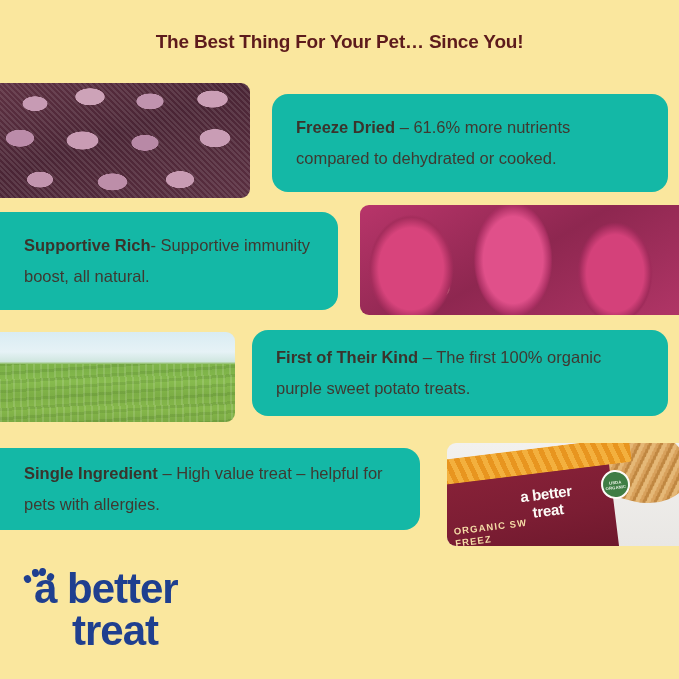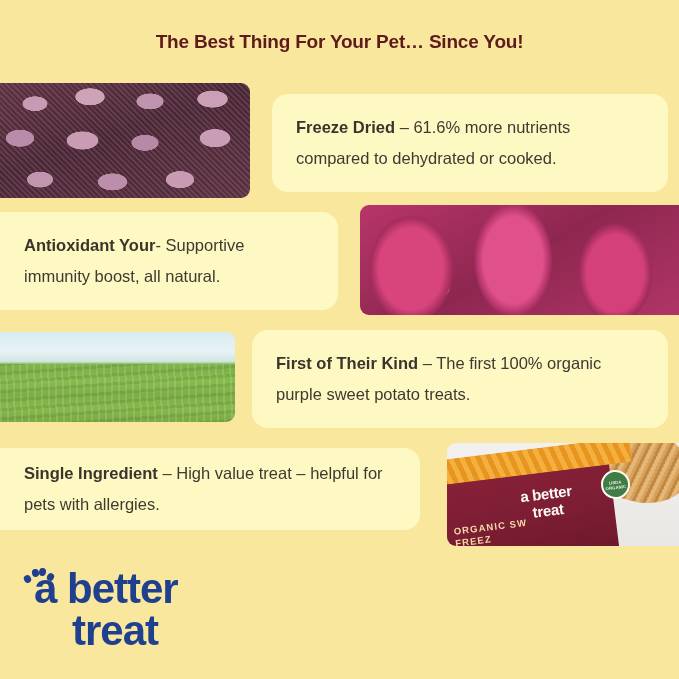--- a/index.html
+++ b/index.html
@@ -31,21 +31,21 @@
     font-size: 19px;
     font-weight: 700;
     letter-spacing: -0.2px;
     color: #5d1b1c;
     white-space: nowrap;
   }
 
   
   .card {
     position: absolute;
-    background: #fef9c3;
+    background: #14b8a6;
     border-radius: 16px;
     box-sizing: border-box;
     padding: 0 24px;
     display: flex;
     align-items: center;
   }
   .card p {
     margin: 0;
     font-size: 16.5px;
     line-height: 31px;
@@ -246,29 +246,29 @@
   <div class="photo ph-chunks" style="left:0px; top:83px; width:250px; height:115px; border-radius:0 9px 9px 0;"></div>
 
   <div class="card" style="left:272px; top:94px; width:396px; height:98px;">
     <p>
       <b>Freeze Dried</b><span> – </span><span>61.6% more nutrients compared to dehydrated or cooked.</span>
     </p>
   </div>
 
   <div class="card" style="left:0px; top:212px; width:338px; height:98px; border-radius:0 16px 16px 0;">
     <p>
-      <b>Antioxidant Your</b><span>- </span><span>Supportive immunity boost, all natural.</span>
+      <b>Supportive Rich</b><span>- </span><span>Supportive immunity boost, all natural.</span>
     </p>
   </div>
 
   <div class="photo ph-potato" style="left:360px; top:205px; width:319px; height:110px; border-radius:9px 0 0 9px;"></div>
 
   <div class="photo ph-field" style="left:0px; top:332px; width:235px; height:90px; border-radius:0 9px 9px 0;"></div>
 
-  <div class="card" style="left:252px; top:330px; width:416px; height:98px;">
+  <div class="card" style="left:252px; top:330px; width:416px; height:86px;">
     <p>
       <b>First of Their Kind</b><span> – </span><span>The first 100% organic purple sweet potato treats.</span>
     </p>
   </div>
 
   <div class="card" style="left:0px; top:448px; width:420px; height:82px; border-radius:0 16px 16px 0;">
     <p>
       <b>Single Ingredient</b><span> – </span><span>High value treat – helpful for pets with allergies.</span>
     </p>
   </div>

